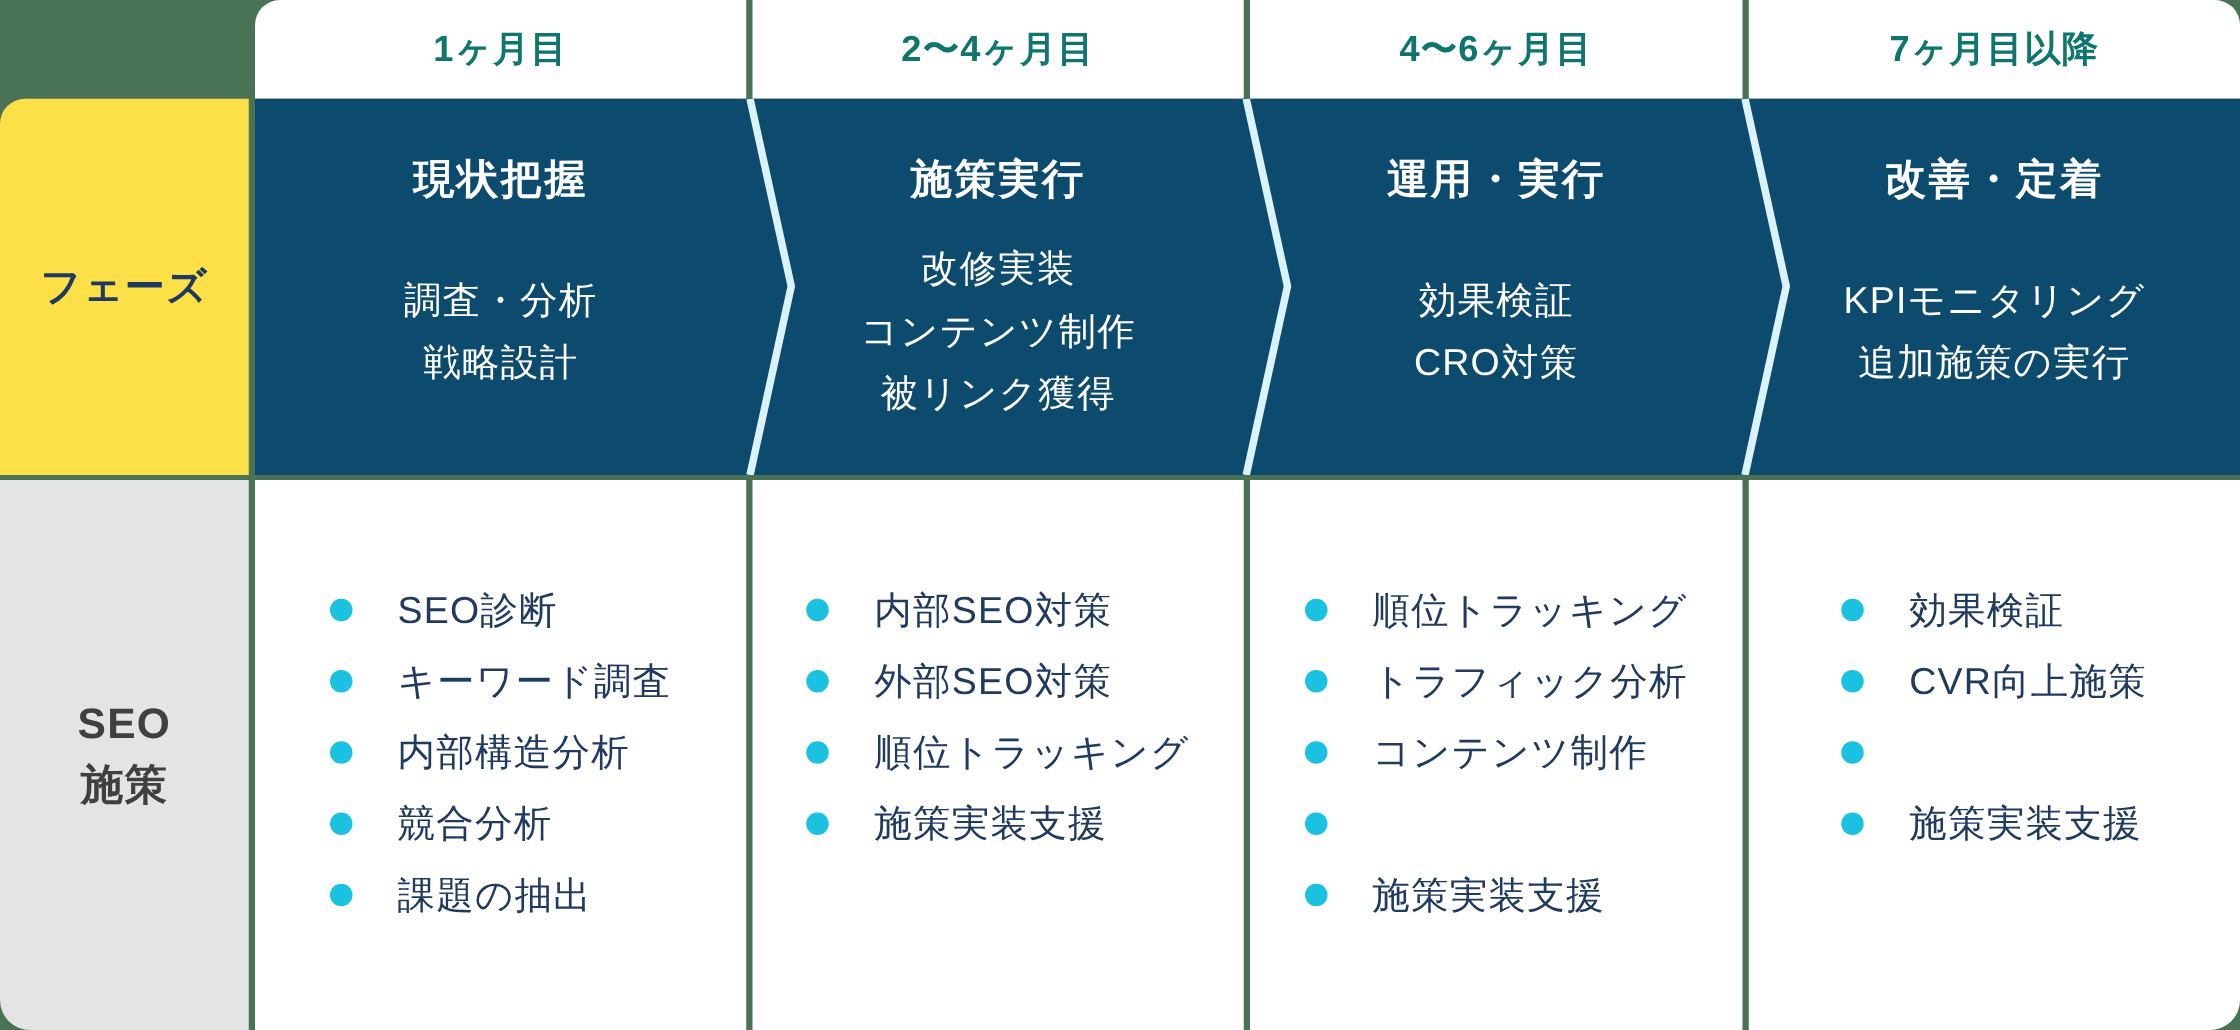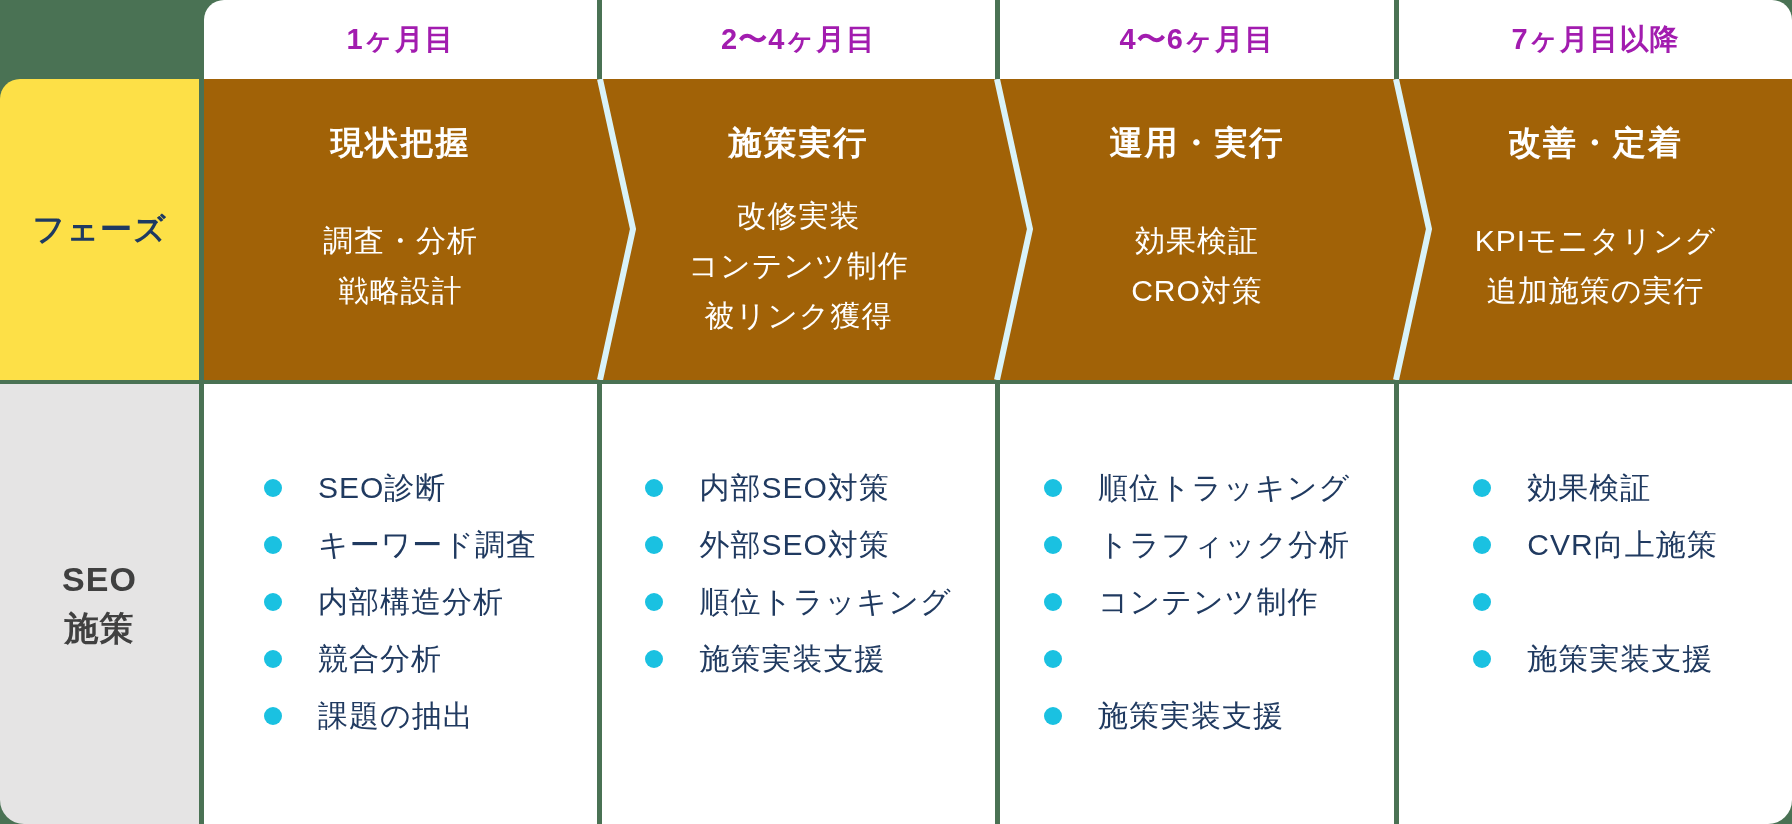--- a/index.html
+++ b/index.html
@@ -15,30 +15,30 @@
   .c0{left:204px;width:393px;}
   .c1{left:602px;width:393px;}
   .c2{left:1000px;width:394px;}
   .c3{left:1399px;width:393px;}
 
   
   .hdr{
     position:absolute;top:0;height:79px;
     background:#FFFFFF;
     display:flex;align-items:center;justify-content:center;
-    font-size:29px;font-weight:bold;color:#a21caf;
+    font-size:29px;font-weight:bold;color:#0f766e;
     letter-spacing:1px;
   }
   .hdr.c0{border-top-left-radius:20px;}
   .hdr.c3{border-top-right-radius:20px;}
 
   
   .band{
     position:absolute;left:204px;top:79px;width:1588px;height:301px;
-    background:#a16207;
+    background:#0c4a6e;
   }
   .chevrons{position:absolute;left:0;top:0;width:1588px;height:301px;display:block;}
   .pcol{position:absolute;top:0;height:301px;}
   .pcol.c0{left:0;}
   .pcol.c1{left:398px;}
   .pcol.c2{left:796px;}
   .pcol.c3{left:1195px;}
   .ptitle{
     position:absolute;top:44px;left:0;width:100%;height:40px;
     display:flex;align-items:center;justify-content:center;

